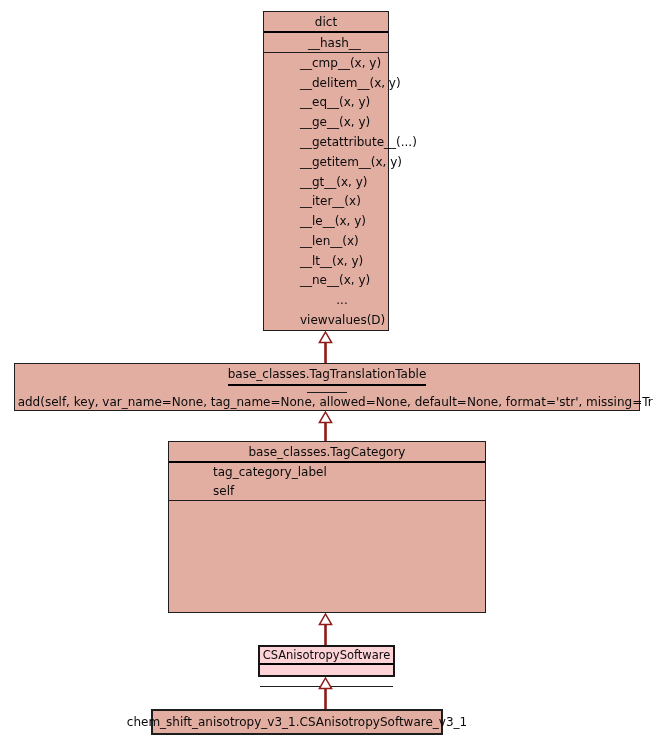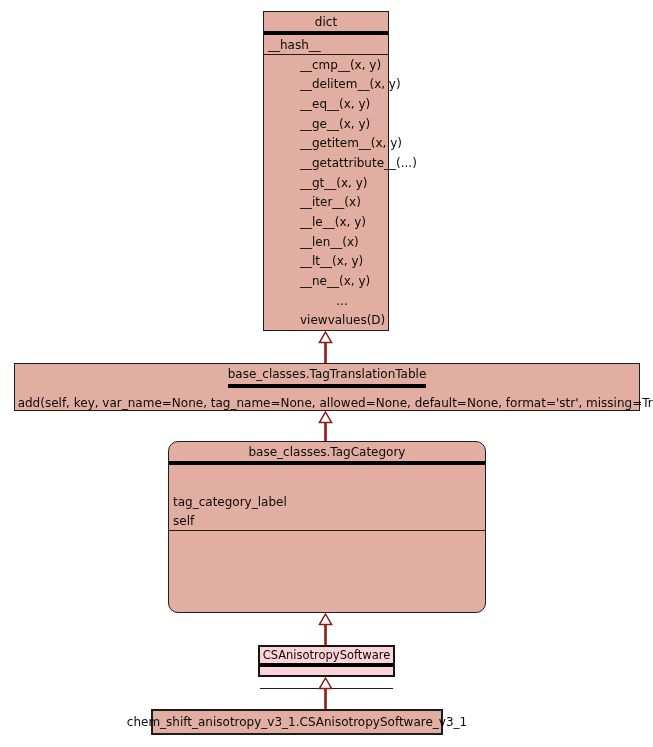--- a/index.html
+++ b/index.html
@@ -7,25 +7,25 @@
     position:relative;width:653px;height:747px;background:#ffffff;
     font-family:"DejaVu Sans","Liberation Sans",sans-serif;
     font-size:12px;color:#0a0a0a;overflow:hidden;
   }
   .classbox{
     position:absolute;background:#e2aea2;border:1px solid #1e1e1e;
     box-sizing:border-box;display:flex;flex-direction:column;
   }
   .classbox.highlight{background:#fdd3d8;border:2px solid #161616;gap:16px;}
   .titlerow{
-    text-align:center;border-bottom:4px solid #000000;
+    text-align:center;border-bottom:2px solid #000000;
     white-space:nowrap;overflow:hidden;flex:0 0 auto;
     display:flex;align-items:center;justify-content:center;
   }
-  .attrsec{border-bottom:1px solid #1e1e1e;flex:0 0 auto;display:flex;flex-direction:column;}
+  .attrsec{border-bottom:1px solid #1e1e1e;flex:0 0 auto;display:flex;flex-direction:column;padding-left:40px;}
   .methodsec{flex:1 1 auto;display:flex;flex-direction:column;margin-left:32px;}
   .row{
     padding-left:4px;white-space:nowrap;overflow:visible;
     display:flex;align-items:center;flex:1 1 auto;
   }
   .row.center{justify-content:center;padding-left:0;}
   .thinrow{flex:0 0 auto;border-bottom:1px solid #1e1e1e;}
   .arrow{position:absolute;left:318px;width:15px;}
   .onerow{justify-content:center;align-items:center;display:flex;white-space:nowrap;}
 </style>
@@ -37,22 +37,22 @@
   <div class="classbox" style="left:263px;top:11px;width:126px;height:320px;">
     <div class="titlerow" style="height:19px;">dict</div>
     <div class="attrsec">
       <div class="row" style="height:19px;">__hash__</div>
     </div>
     <div class="methodsec">
       <div class="row">__cmp__(x, y)</div>
       <div class="row">__delitem__(x, y)</div>
       <div class="row">__eq__(x, y)</div>
       <div class="row">__ge__(x, y)</div>
+      <div class="row">__getattribute__(...)</div>
       <div class="row">__getitem__(x, y)</div>
-      <div class="row">__getattribute__(...)</div>
       <div class="row">__gt__(x, y)</div>
       <div class="row">__iter__(x)</div>
       <div class="row">__le__(x, y)</div>
       <div class="row">__len__(x)</div>
       <div class="row">__lt__(x, y)</div>
       <div class="row">__ne__(x, y)</div>
       <div class="row center">...</div>
       <div class="row">viewvalues(D)</div>
     </div>
   </div>
@@ -68,24 +68,24 @@
     <div class="methodsec">
       <div class="row">add(self, key, var_name=None, tag_name=None, allowed=None, default=None, format='str', missing=True)</div>
     </div>
   </div>
 
   <svg class="arrow" style="top:411px;" width="15" height="30">
     <line x1="7.5" y1="11" x2="7.5" y2="30" stroke="#8f1a1a" stroke-width="2.6"></line>
     <polygon points="7.5,1 13.6,11.6 1.4,11.6" fill="#ffffff" stroke="#8f1a1a" stroke-width="1.5"></polygon>
   </svg>
 
-  <div class="classbox" style="left:168px;top:441px;width:318px;height:172px;border-radius:10px;">
+  <div class="classbox" style="left:168px;top:441px;width:318px;height:172px;">
     <div class="titlerow" style="height:19px;">base_classes.TagCategory</div>
     <div class="attrsec">
-      <div class="row" style="height:18.5px;flex:0 0 auto;margin-top:28px;">tag_category_label</div>
+      <div class="row" style="height:18.5px;flex:0 0 auto;">tag_category_label</div>
       <div class="row" style="height:18.5px;flex:0 0 auto;">self</div>
     </div>
   </div>
 
   <svg class="arrow" style="top:613px;" width="15" height="32">
     <line x1="7.5" y1="11" x2="7.5" y2="32" stroke="#8f1a1a" stroke-width="2.6"></line>
     <polygon points="7.5,1 13.6,11.6 1.4,11.6" fill="#ffffff" stroke="#8f1a1a" stroke-width="1.5"></polygon>
   </svg>
 
   <div class="classbox highlight" style="left:258px;top:645px;width:137px;height:32px;">

